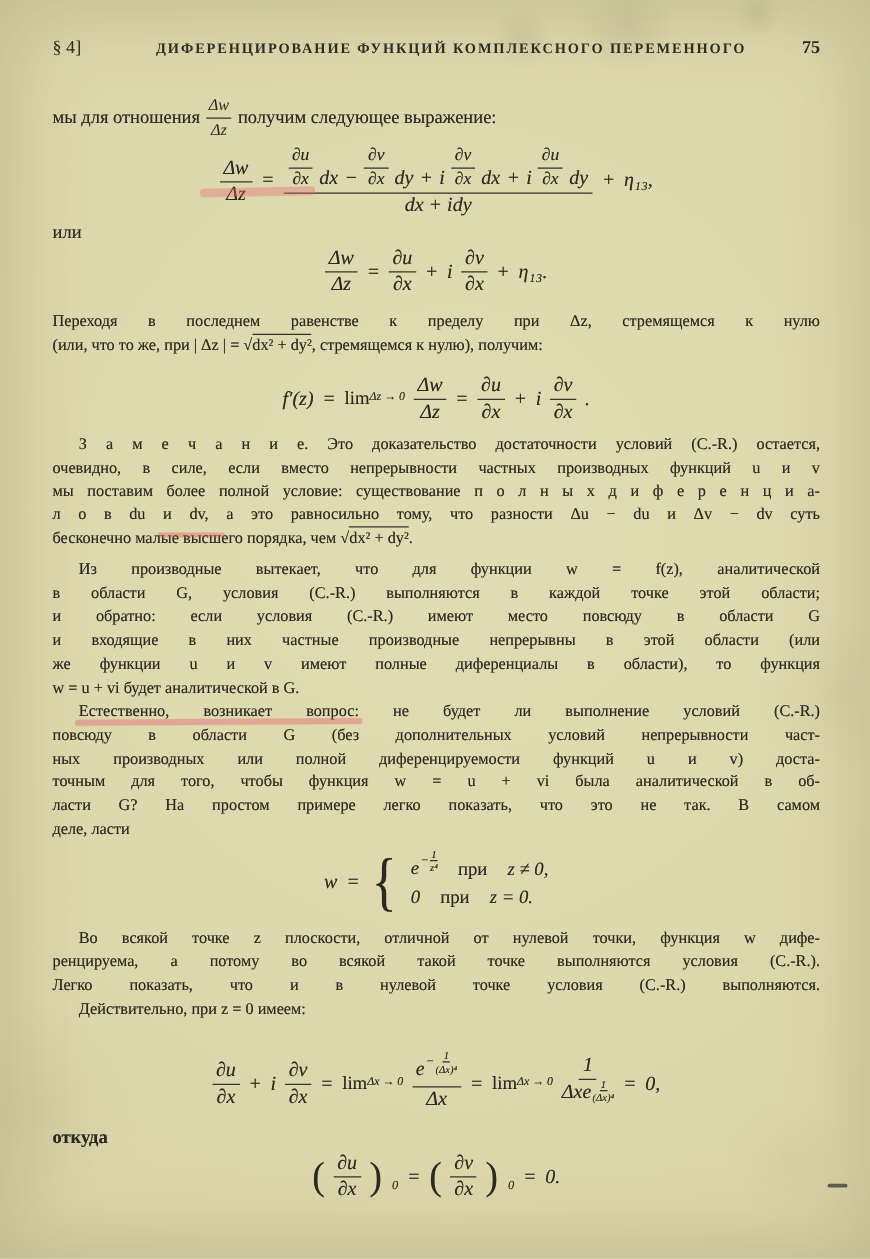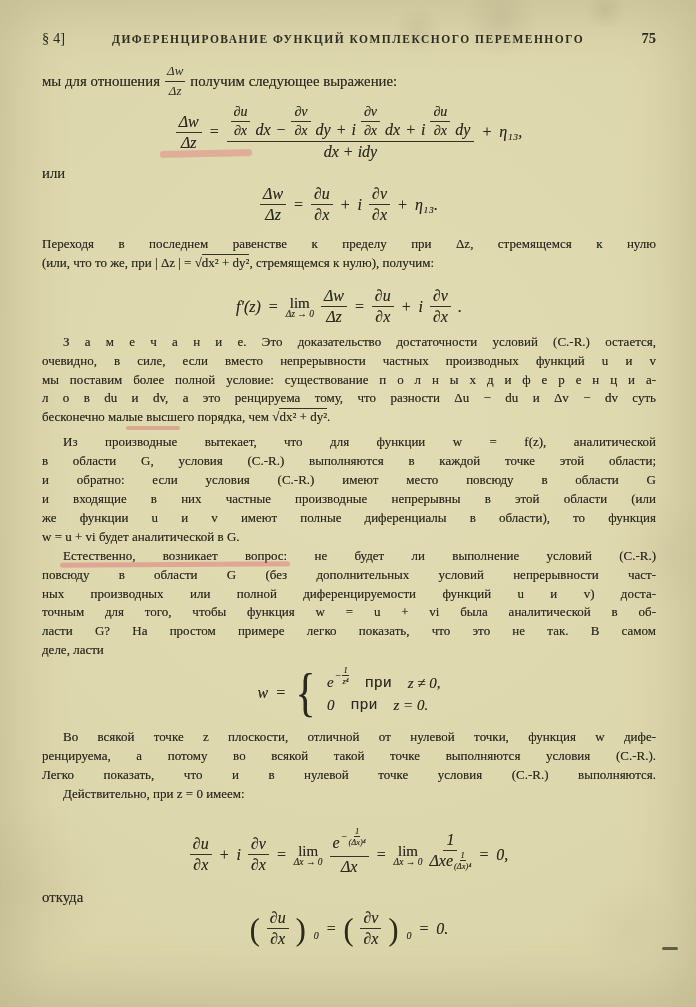--- a/index.html
+++ b/index.html
@@ -15,74 +15,74 @@
     radial-gradient(circle 35px at 60% 3%, rgba(90,85,60,.09), transparent 70%),
     radial-gradient(circle 28px at 87% 1%, rgba(90,85,60,.10), transparent 70%),
     radial-gradient(circle 90px at 96% 55%, rgba(120,110,80,.06), transparent 70%),
     radial-gradient(circle 120px at 4% 88%, rgba(120,110,80,.07), transparent 70%),
     radial-gradient(circle 70px at 90% 92%, rgba(120,110,80,.06), transparent 70%);}
   .content{width:614px;margin-left:42px;position:relative;}
 
   
   .hdr{display:flex;align-items:baseline;padding-top:30px;height:18px;font-size:13px;}
   .hdr .sec{width:70px;font-size:14.5px;}
-  .hdr .ttl{flex:1;font-size:11.5px;font-weight:bold;letter-spacing:1.5px;color:#2e2d22;}
+  .hdr .ttl{flex:1;text-align:center;font-size:11.5px;font-weight:bold;letter-spacing:1.5px;color:#2e2d22;}
   .hdr .pno{width:46px;text-align:right;font-size:14.5px;font-weight:bold;}
 
   
   .line{font-size:13px;line-height:18.9px;text-align:justify;text-align-last:justify;white-space:nowrap;text-shadow:0 0 .4px rgba(43,42,32,.55);}
   .line.last{text-align-last:left;}
   .indent{text-indent:21px;}
   .plain{font-size:14.8px;line-height:18.9px;text-shadow:0 0 .4px rgba(43,42,32,.55);}
 
   
   .formula{display:flex;justify-content:center;align-items:center;gap:7px;font-style:italic;font-size:16px;text-shadow:0 0 .4px rgba(43,42,32,.5);}
   .frac{display:inline-flex;flex-direction:column;align-items:center;}
   .frac>.fn{border-bottom:1.2px solid #34332a;padding:0 3px 1px;text-align:center;}
   .frac>.fd{padding-top:1px;text-align:center;}
   .numrow{display:flex;align-items:flex-end;gap:5px;border-bottom:1.2px solid #34332a;padding:0 4px 2px;}
   .numrow .frac>.fn{font-size:14px;}
   .numrow .frac>.fd{font-size:14px;}
   .inline-frac{display:inline-flex;flex-direction:column;align-items:center;font-style:italic;font-size:13px;vertical-align:middle;margin:0 5px;text-shadow:none;}
   .inline-frac .fn{border-bottom:1px solid #34332a;padding:0 2px 0;}
-  .lim{display:inline-flex;flex-direction:column;align-items:center;font-style:normal;}
+  .lim{display:inline-flex;flex-direction:row;align-items:center;font-style:normal;}
   .lim .ltop{font-size:15px;}
   .lim .lsub{font-size:9.5px;margin-top:-3px;font-style:italic;}
   .exp{display:inline-flex;align-items:center;gap:1px;transform:translateY(-8px);font-size:10px;margin-left:1px;}
   .frac.tiny>.fn{font-size:8.5px;border-bottom-width:1px;padding:0 1px;}
   .frac.tiny>.fd{font-size:8.5px;padding-top:0;text-align:right;}
-  .up{font-style:normal;font-family:Liberation Mono, monospace;}
+  .up{font-style:normal;}
   .brace{font-size:52px;font-weight:300;line-height:.9;font-style:normal;transform:scaleX(.8);margin-right:2px;}
   .cases{display:flex;flex-direction:column;gap:3px;align-items:flex-start;}
   .caserow{display:flex;align-items:center;gap:16px;font-size:15px;}
   .bigp{font-size:30px;font-style:normal;font-weight:300;line-height:0;display:inline-block;transform:scaleY(1.05);}
   .sb0{font-size:10px;transform:translateY(7px);display:inline-block;margin-left:1px;}
 
   
   .mark{position:absolute;pointer-events:none;border-radius:3px;}
   #mark-f1{left:160px;top:150px;width:92px;height:7px;background:rgba(223,106,118,.38);transform:rotate(-1.2deg);filter:blur(.6px);}
   #mark-vys{left:126px;top:426px;width:54px;height:4px;background:rgba(205,70,75,.34);filter:blur(.4px);}
   #edge-dash{left:662px;top:947px;width:16px;height:3px;background:rgba(58,55,40,.75);}
   .pink-ul{position:relative;}
   .pink-ul::after{content:"";position:absolute;left:-3px;right:-3px;bottom:-4px;height:5px;background:rgba(226,96,110,.42);border-radius:4px;transform:rotate(-.35deg);filter:blur(.5px);}
 
   
-  #para1{margin-top:16px;height:34px;display:flex;align-items:center;}
+  #para1{margin-top:29px;height:34px;display:flex;align-items:center;}
   #formula1{margin-top:4px;height:60px;}
   #or-label{margin-top:2px;}
   #formula2{margin-top:2px;height:40px;}
   #para2{margin-top:10px;}
   #formula3{margin-top:12px;height:44px;}
   #para3{margin-top:4px;}
   #para4{margin-top:6px;}
   #para5{margin-top:0;}
   #formula4{margin-top:6px;height:54px;}
   #para6{margin-top:8px;}
   #formula5{margin-top:18px;height:66px;}
-  #otkuda{margin-top:0;}
+  #otkuda{margin-top:0;font-weight:bold;}
   #formula6{margin-top:0;height:44px;}
   .ovl{border-top:1px solid #34332a;}
 </style>
 </head>
 <body>
 
 <div id="vignette"></div>
 <div id="texture"></div>
 
 <div class="hdr content">
@@ -193,21 +193,21 @@
         <span class="fn">∂v</span>
         <span class="fd">∂x</span>
       </span>
     <span>.</span>
   </div>
 
   <div id="para3">
     <div class="line indent">З а м е ч а н и е. Это доказательство достаточности условий (C.-R.) остается,</div>
     <div class="line">очевидно, в силе, если вместо непрерывности частных производных функций u и v</div>
     <div class="line">мы поставим более полной условие: существование п о л н ы х  д и ф е р е н ц и а-</div>
-    <div class="line">л о в  du и dv, а это ренцируема тому, что разности Δu − du и Δv − dv суть</div>
+    <div class="line">л о в  du и dv, а это равносильно тому, что разности Δu − du и Δv − dv суть</div>
     <div class="line last">
       <span>бесконечно малые высшего порядка, чем √</span><span class="ovl">dx² + dy²</span><span>.</span>
     </div>
   </div>
 
   <div id="para4">
     <div class="line indent">Из производные вытекает, что для функции w = f(z), аналитической</div>
     <div class="line">в области G, условия (C.-R.) выполняются в каждой точке этой области;</div>
     <div class="line">и обратно: если условия (C.-R.) имеют место повсюду в области G</div>
     <div class="line">и входящие в них частные производные непрерывны в этой области (или</div>

